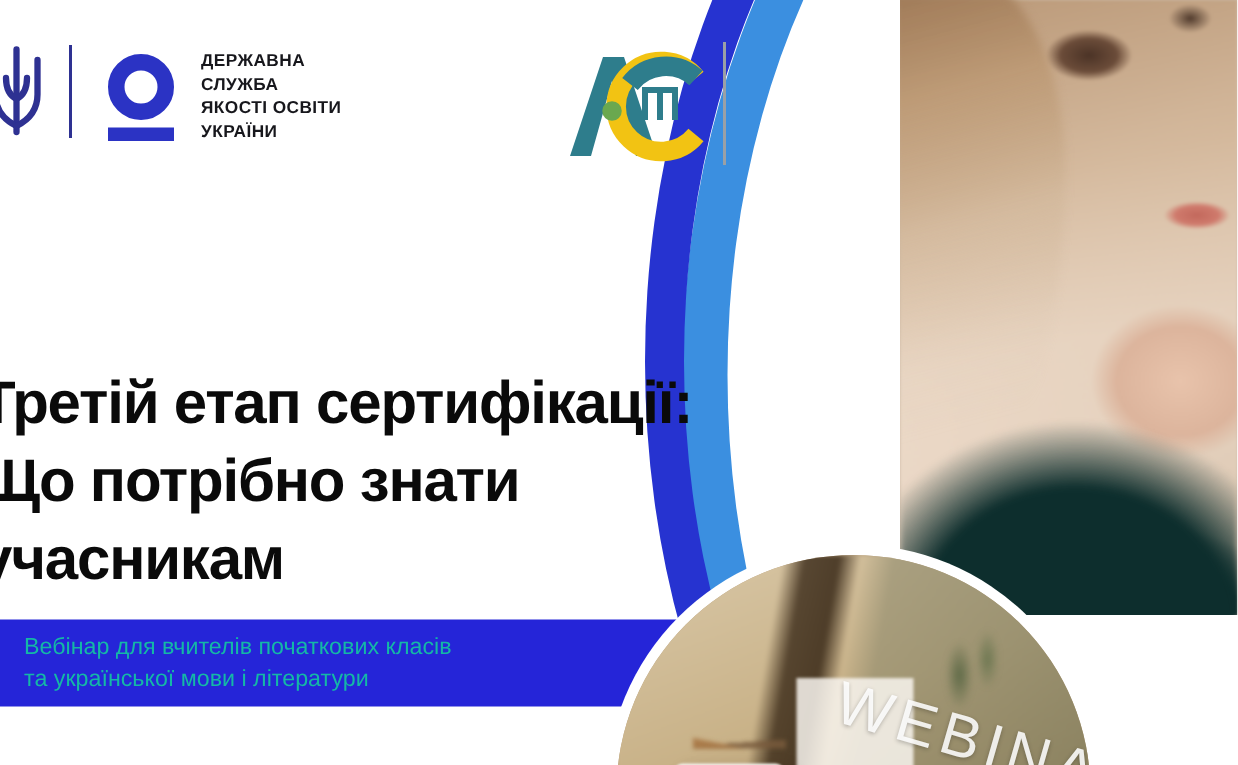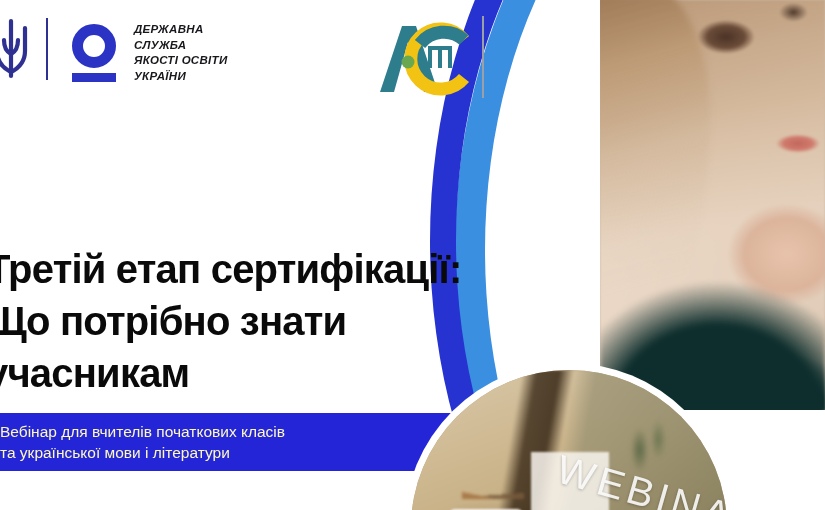--- a/index.html
+++ b/index.html
@@ -95,26 +95,25 @@
     width: 600px;
     height: 900px;
     background: transparent;
     border: 26px solid #2633d0;
     clip-path: inset(235px 0 0 0);
   }
 
   
   .logos {
     position: absolute;
-    top: 4px;
+    top: 16px;
     left: 0;
     width: 660px;
     height: 110px;
     z-index: 6;
-    font-style: italic;
   }
   
   .trident {
     position: absolute;
     left: -10px;
     top: 14px;
     width: 42px;
     height: 62px;
   }
   .divider-1 {
@@ -205,25 +204,25 @@
     position: absolute;
     left: -20px;
     top: 413px;
     width: 505px;
     height: 58px;
     background: #2525d8;
     z-index: 5;
   }
   .subtitle-text {
     position: absolute;
-    left: 20px;
+    left: 36px;
     top: 8px;
     font-size: 15.5px;
     line-height: 21px;
-    color: #fef9c3;
+    color: #14b8a6;
     white-space: pre-line;
   }
 
   
   .photo-circle-wrap {
     position: absolute;
     left: 404px;
     top: 363px;
     width: 330px;
     height: 330px;

